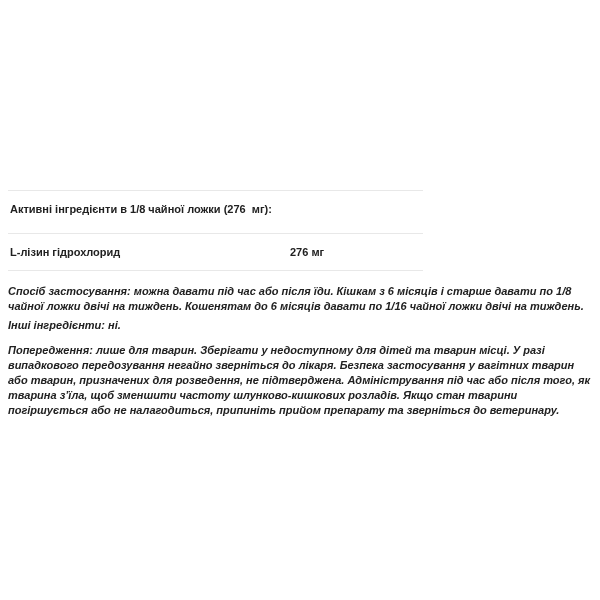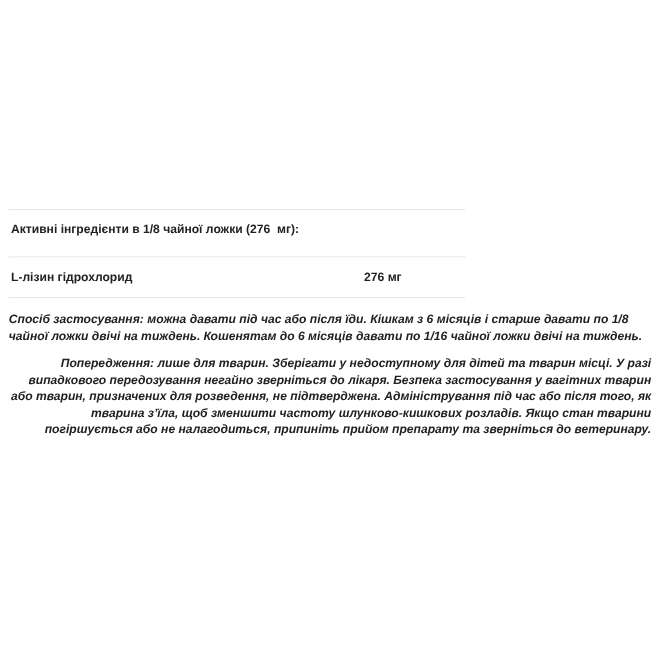--- a/index.html
+++ b/index.html
@@ -44,49 +44,48 @@
   .facts-header-text {
     white-space: pre-wrap;
     text-align: right;
   }
   .ingredient-name {
     flex: none;
     width: 280px;
   }
   .ingredient-amount {
     flex: none;
-    margin-left: 41px;
   }
   
   .details p {
     margin: 4px 0 0 0;
     line-height: 15px;
     font-style: italic;
   }
   .details p.suggested-use {
     margin-top: 13px;
   }
   .details p.warnings {
     margin-top: 10px;
-    text-align: right;
   }
 </style>
 </head>
 <body>
 
 <div class="content">
 
   <div class="facts">
     <div class="facts-row header">
       <span class="facts-header-text">Активні інгредієнти в 1/8 чайної ложки (276  мг):</span>
     </div>
     <div class="facts-row ingredient">
       <span class="ingredient-name">L-лізин гідрохлорид</span>
       <span class="ingredient-amount">276 мг</span>
     </div>
   </div>
 
   <div class="details">
     <p class="suggested-use">Спосіб застосування: можна давати під час або після їди. Кішкам з 6 місяців і старше давати по 1/8 чайної ложки двічі на тиждень. Кошенятам до 6 місяців давати по 1/16 чайної ложки двічі на тиждень.</p>
+    <p class="other-ingredients">Інші інгредієнти: ні.</p>
     <p class="warnings">Попередження: лише для тварин. Зберігати у недоступному для дітей та тварин місці. У разі випадкового передозування негайно зверніться до лікаря. Безпека застосування у вагітних тварин або тварин, призначених для розведення, не підтверджена. Адміністрування під час або після того, як тварина з’їла, щоб зменшити частоту шлунково-кишкових розладів. Якщо стан тварини погіршується або не налагодиться, припиніть прийом препарату та зверніться до ветеринару.</p>
   </div>
 
 </div>
 
 </body></html>

